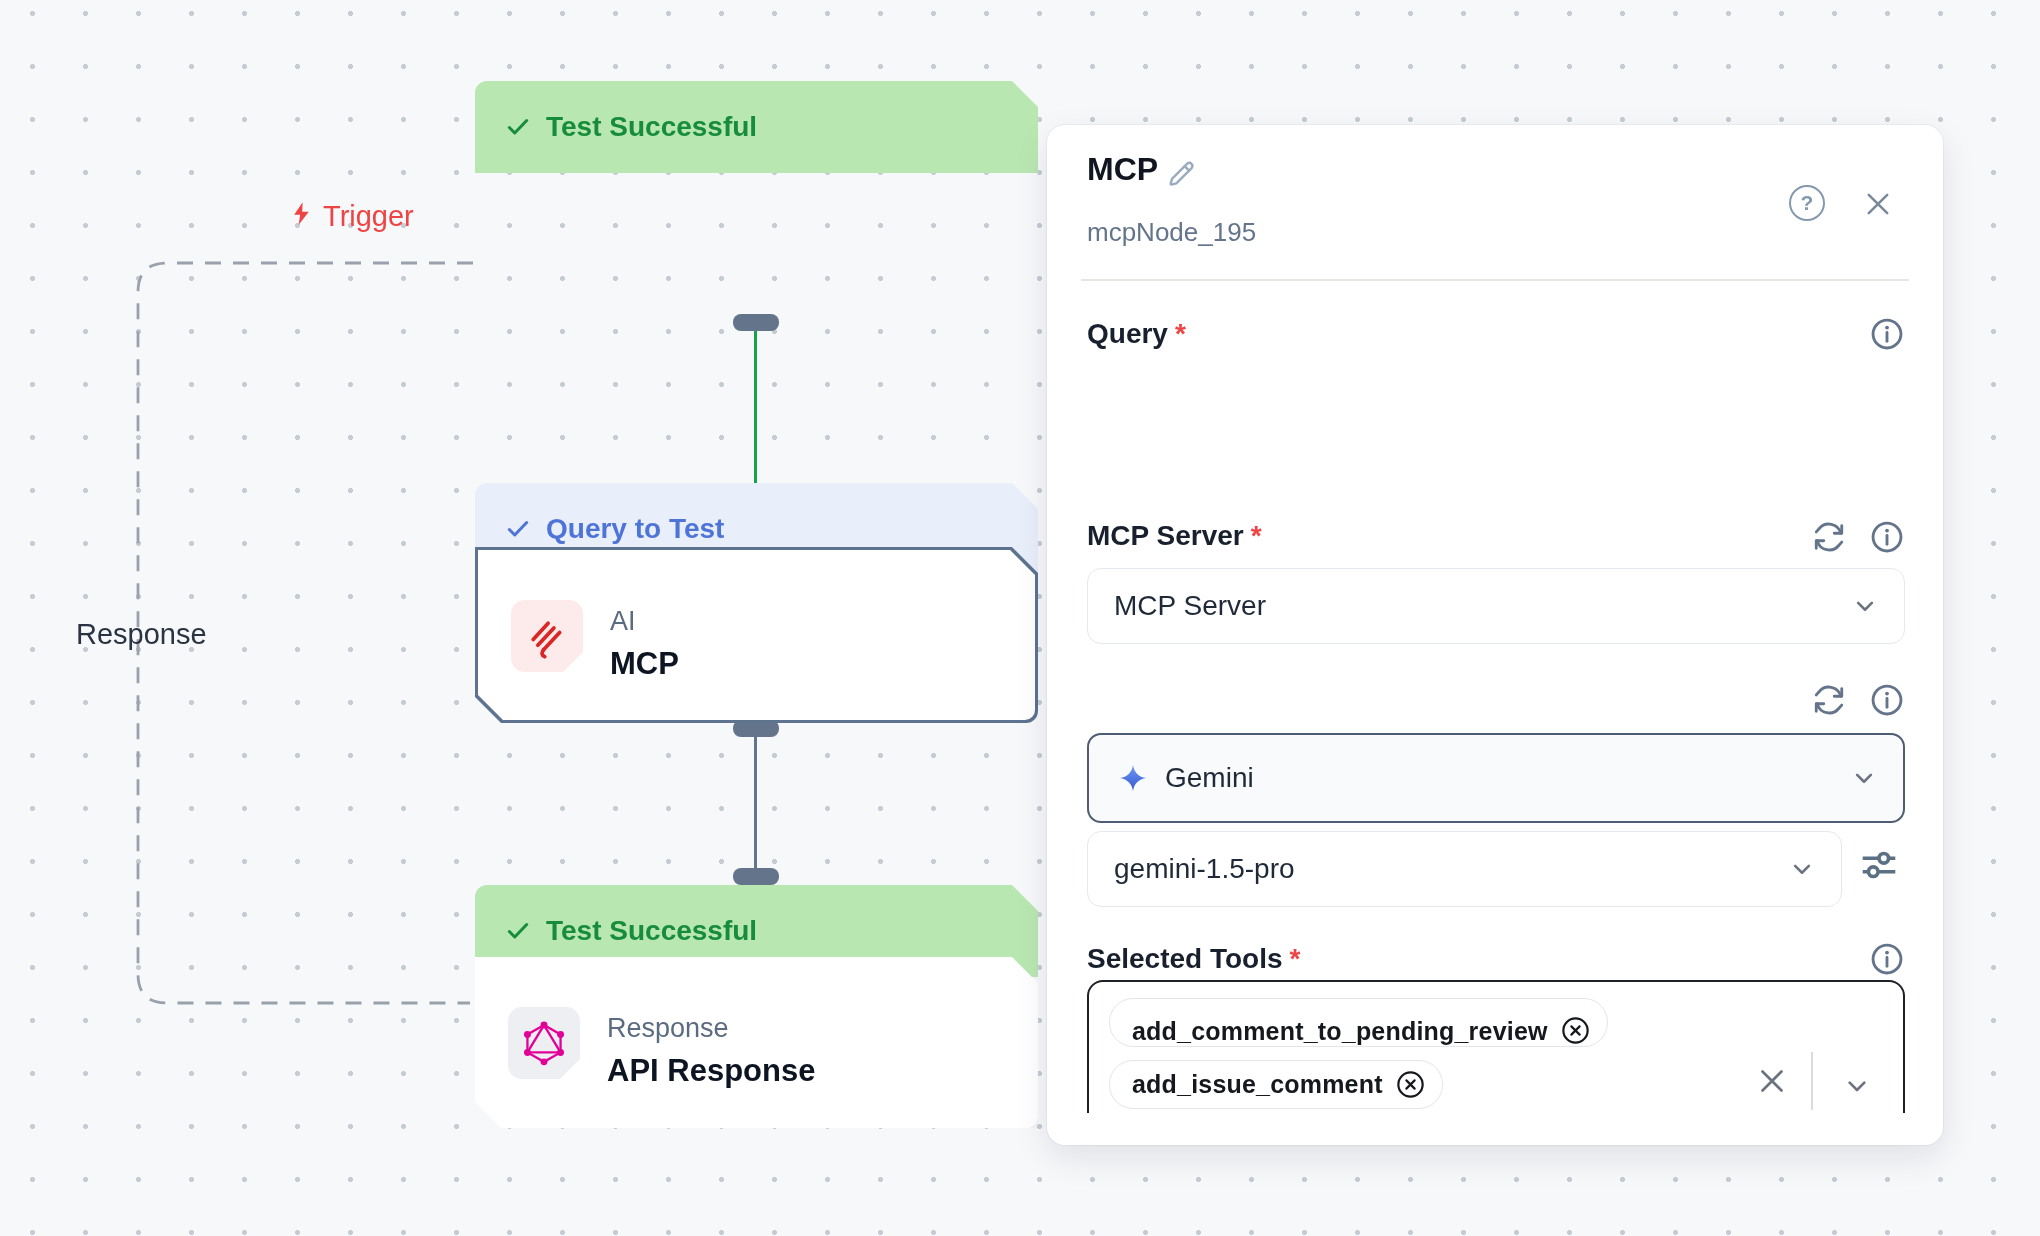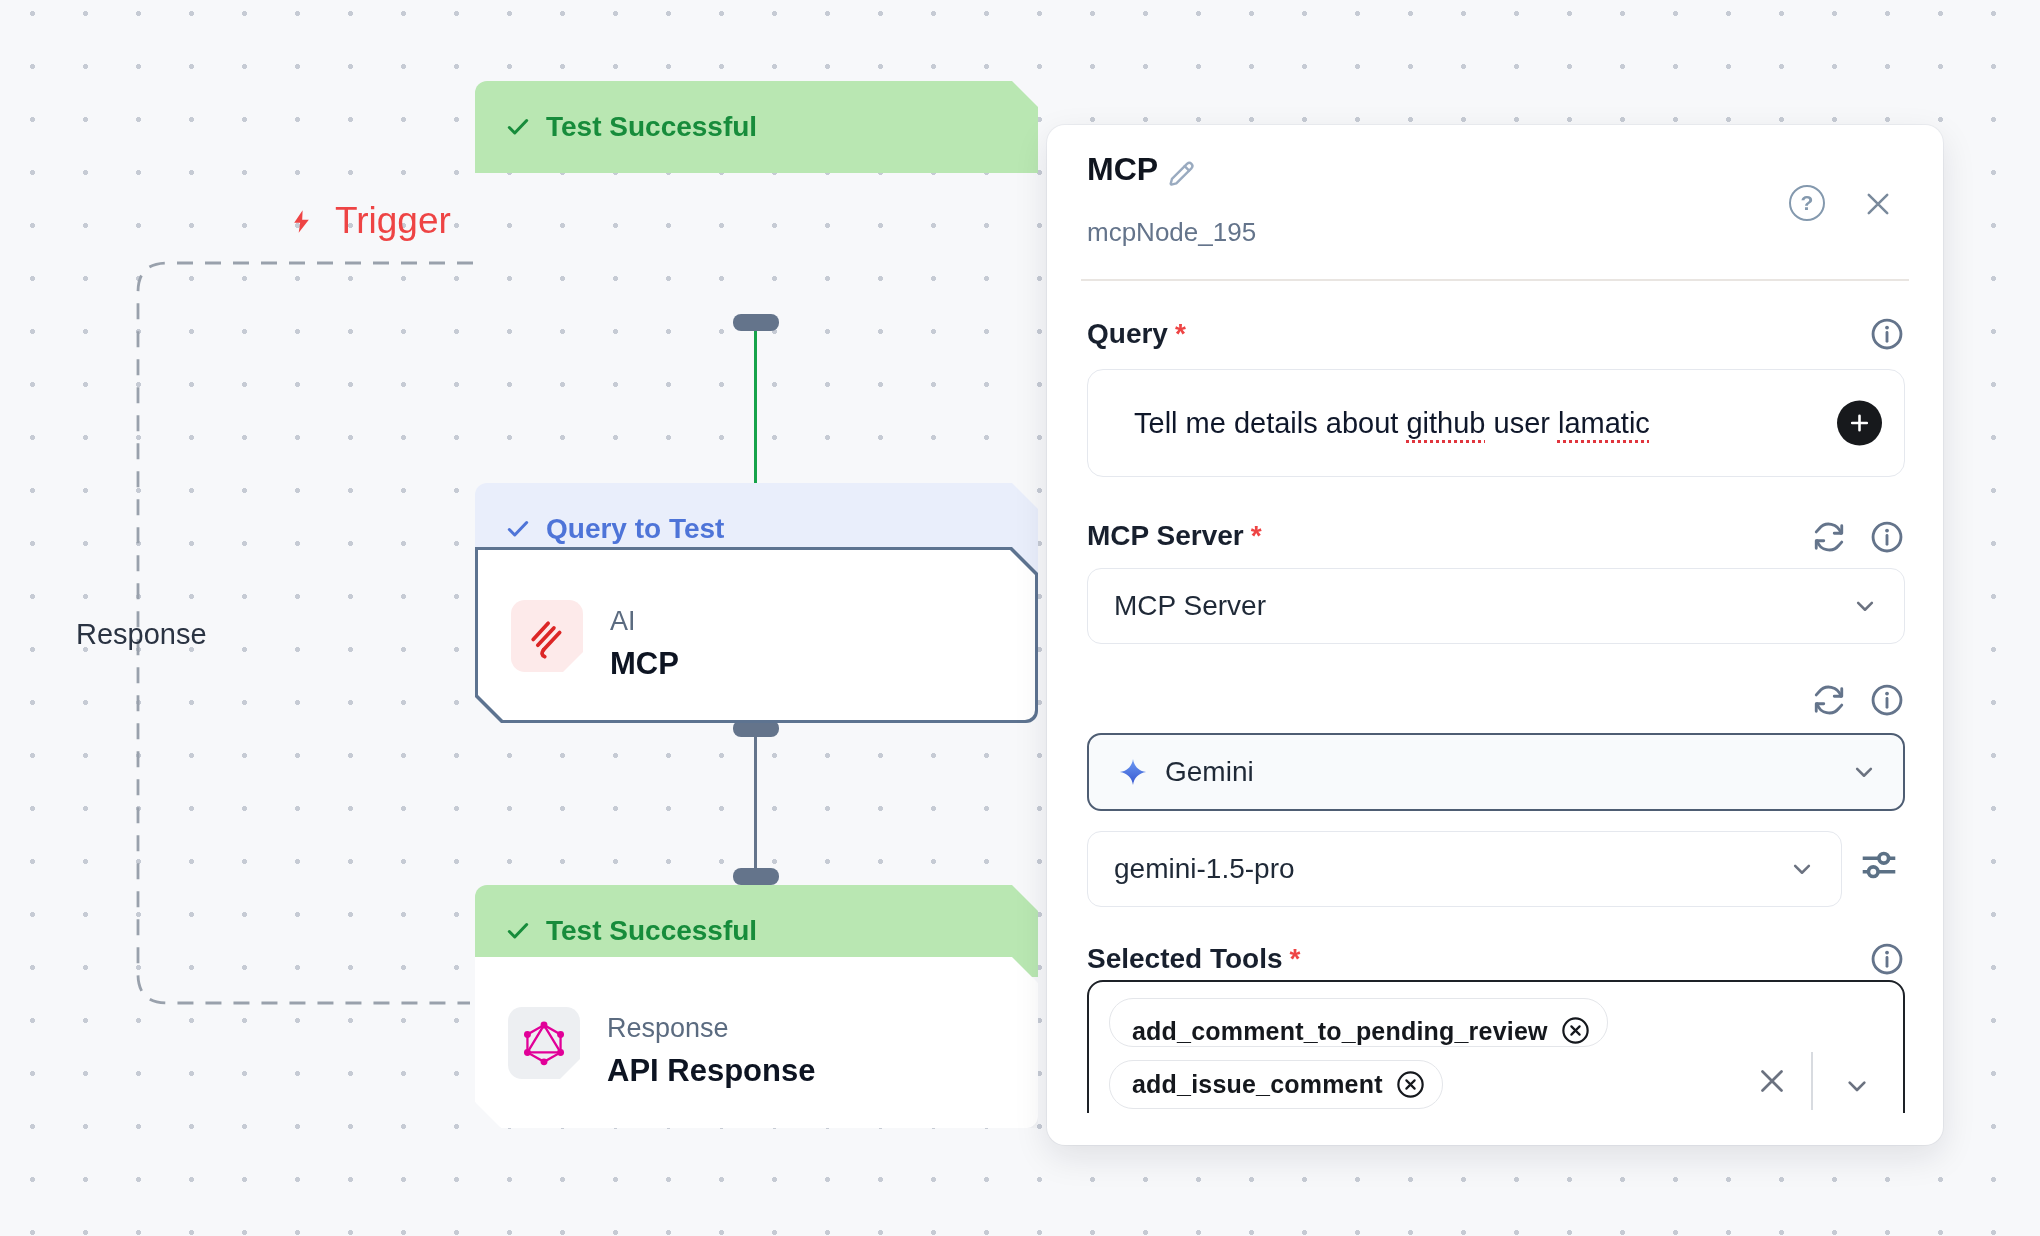--- a/index.html
+++ b/index.html
@@ -10,22 +10,22 @@
         background-size:53px 53px;background-position:6px 40px;}
   svg{display:block}
 
   
   .wire-svg{position:absolute;left:0;top:0;width:2040px;height:1236px;pointer-events:none;}
   .vline{position:absolute;width:3px;border-radius:2px;}
   .vline.green{background:#16a34a;}
   .vline.slate{background:#64748b;}
   .handle{position:absolute;width:46px;height:17px;border-radius:8px;background:#64748b;}
 
-  .trigger-label{position:absolute;left:288px;top:200px;display:flex;align-items:center;gap:20px;
-        color:#ee4444;font-size:37px;font-weight:500;}
+  .trigger-label{position:absolute;left:288px;top:200px;display:flex;gap:8px;
+        color:#ee4444;font-size:29px;font-weight:500;}
   .response-label{position:absolute;left:76px;top:618px;font-size:29px;color:#2a3342;}
 
   
   .node{position:absolute;left:475px;width:563px;}
   .banner{position:absolute;left:0;top:0;right:0;height:92px;border-radius:12px 12px 0 0;
         clip-path:polygon(0 0,calc(100% - 26px) 0,100% 26px,100% 100%,0 100%);
         display:flex;align-items:center;gap:15px;padding-left:30px;box-sizing:border-box;
         font-size:28px;font-weight:700;}
   .banner.green{background:#b9e7b2;color:#178c3b;}
   .banner.blue{background:#e9eefb;color:#4e74d8;}
@@ -67,21 +67,21 @@
   .misspell{text-decoration-line:underline;text-decoration-style:dotted;
         text-decoration-color:#e0353d;text-decoration-thickness:3px;text-underline-offset:7px;}
   .plus-btn{position:absolute;right:22px;top:50%;transform:translateY(-50%);width:45px;height:45px;
         border-radius:50%;background:#17191c;display:flex;align-items:center;justify-content:center;}
 
   .select{position:absolute;left:40px;border:1.5px solid #e5e8ee;border-radius:14px;background:#fff;
         box-sizing:border-box;display:flex;align-items:center;}
   .select .val{margin-left:26px;font-size:28px;color:#1f2937;}
   .select .chev{position:absolute;right:24px;top:50%;transform:translateY(-50%);}
   .select.mcp{top:443px;width:818px;height:76px;}
-  .select.gemini{top:608px;width:818px;height:78px;border:2.5px solid #4e5d73;background:#f8fafc;}
+  .select.gemini{top:608px;width:818px;height:90px;border:2.5px solid #4e5d73;background:#f8fafc;}
   .select.gemini .val{margin-left:76px;}
   .select.model{top:706px;width:755px;height:76px;}
   .gstar{position:absolute;left:28px;top:50%;transform:translateY(-50%);}
   .sliders-btn{position:absolute;left:809px;top:717px;}
 
   .tools-box{position:absolute;left:40px;top:855px;width:818px;height:190px;border:2.5px solid #1d2127;
         border-radius:16px;box-sizing:border-box;background:#fff;}
   .pill{position:absolute;display:inline-flex;align-items:center;gap:12px;height:47px;
         padding:0 16px 0 22px;border:1.5px solid #e4e6ea;border-radius:24px;background:#fff;
         font-size:25px;font-weight:700;color:#15181d;}
@@ -210,30 +210,20 @@
       <div class="flabel" style="top:193px;">
         <span>Query</span><span class="req">*</span>
       </div>
       <span class="icon-abs" style="left:822px;top:191px;">
         <svg width="36" height="36" viewBox="0 0 24 24" fill="none" stroke="#64748b" stroke-width="1.9">
             <circle cx="12" cy="12" r="9.3"></circle>
             <path d="M12 11v5.8" stroke-linecap="round"></path>
             <circle cx="12" cy="7.7" r="1.25" fill="#64748b" stroke="none"></circle>
           </svg>
       </span>
-      <div class="qbox">
-        <div class="qtext"><span>Tell me details about </span><span class="misspell">github</span><span> user </span><span class="misspell">lamatic</span></div>
-        <div class="plus-btn">
-          <span>
-            <svg width="27" height="27" viewBox="0 0 24 24" stroke="#fff" stroke-width="2.3" stroke-linecap="round">
-                <path d="M12 5.5v13M5.5 12h13"></path>
-              </svg>
-          </span>
-        </div>
-      </div>
 
       <div class="flabel" style="top:395px;">
         <span>MCP Server</span><span class="req">*</span>
       </div>
       <span class="icon-abs" style="left:764px;top:394px;">
         <svg width="36" height="36" viewBox="0 0 24 24" fill="none" stroke="#64748b" stroke-width="1.9" stroke-linecap="round" stroke-linejoin="round">
           <path d="M20.5 4.5v5h-5"></path>
             <path d="M3.5 19.5v-5h5"></path>
             <path d="M19.9 9.5a8.3 8.3 0 0 0-14.5-3L3.5 8.6"></path>
             <path d="M4.1 14.5a8.3 8.3 0 0 0 14.5 3l1.9-2.1"></path>

